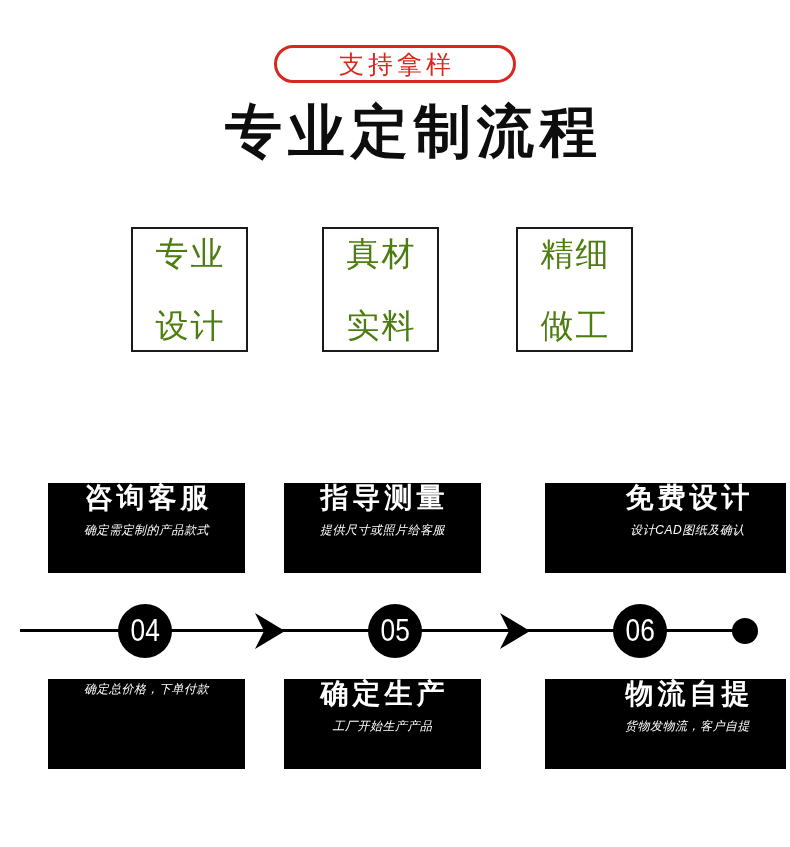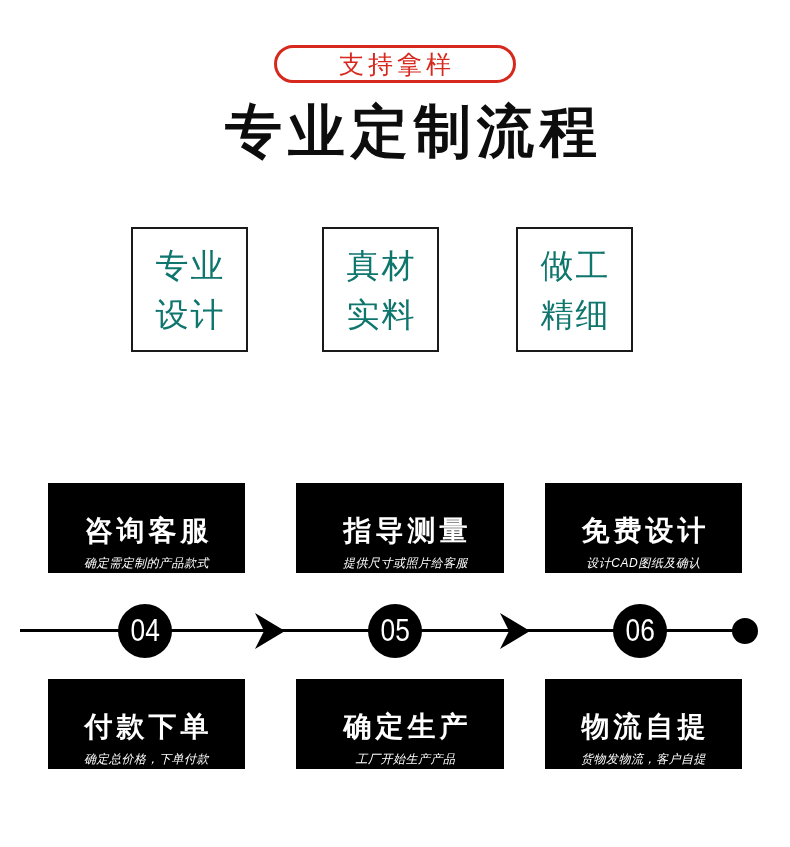--- a/index.html
+++ b/index.html
@@ -12,42 +12,42 @@
          display:flex;justify-content:center;}
   .badge span{color:#d7281e;font-size:25px;letter-spacing:4px;text-indent:4px;font-weight:500;}
 
   
   .main-title{position:absolute;left:0;top:94px;width:790px;text-align:center;
               font-size:57px;font-weight:bold;color:#0d0d0d;
               letter-spacing:6px;text-indent:6px;line-height:74px;padding-left:16px;}
 
   
   .feature{position:absolute;top:227px;width:113px;height:121px;border:2px solid #1a1a1a;
-           display:flex;flex-direction:column;align-items:center;justify-content:center;
-           color:#0f766e;font-size:33px;line-height:49px;letter-spacing:2px;text-indent:2px;}
+           display:flex;flex-direction:column;align-items:center;justify-content:space-between;
+           color:#4d7c0f;font-size:33px;line-height:49px;letter-spacing:2px;text-indent:2px;}
   .feature.f1{left:131px;} .feature.f2{left:322px;} .feature.f3{left:516px;}
 
   
   .timeline{position:absolute;left:0;width:790px;height:60px;}
   .timeline.t1{top:406px;} .timeline.t2{top:601px;}
   .tl-line{position:absolute;top:28px;height:3px;background:#000;}
   .step-circle{position:absolute;top:3px;width:54px;height:54px;border-radius:50%;
                background:#000;display:flex;align-items:center;justify-content:center;}
   .step-circle span{color:#fff;font-size:31px;font-weight:500;transform:scaleX(.85);}
   .c1{left:118px;} .c2{left:368px;} .c3{left:613px;}
   .tl-arrow{position:absolute;top:12px;width:30px;height:36px;background:#000;
             clip-path:polygon(0 0,100% 50%,0 100%,30% 50%);}
   .a1{left:255px;} .a2{left:500px;} .a3{left:734px;}
   .end-dot{position:absolute;top:17px;left:732px;width:26px;height:26px;border-radius:50%;background:#000;}
 
   
   .step-card{position:absolute;width:197px;height:90px;background:#000;color:#fff;
-             display:flex;flex-direction:column;align-items:center;justify-content:flex-end;gap:7px;}
+             display:flex;flex-direction:column;align-items:center;justify-content:flex-start;gap:7px;}
   .row1 .step-card{top:483px;} .row2 .step-card{top:679px;}
-  .s1{left:48px;} .s2{left:296px;padding-left:11px;} .s3{left:545px;}
+  .s1{left:48px;} .s2{left:284px;} .s3{left:545px;padding-left:44px;}
   .step-card .st{font-size:28px;font-weight:bold;letter-spacing:4px;text-indent:4px;line-height:30px;}
   .step-card .sd{font-size:12px;letter-spacing:0.5px;line-height:20px;white-space:nowrap;font-style:italic;}
 </style>
 </head>
 <body>
 
 <div id="page">
 
   <div class="badge">
     <span>支持拿样</span>
@@ -57,22 +57,22 @@
 
   <div class="feature f1">
     <span>专业</span>
     <span>设计</span>
   </div>
   <div class="feature f2">
     <span>真材</span>
     <span>实料</span>
   </div>
   <div class="feature f3">
+    <span>精细</span>
     <span>做工</span>
-    <span>精细</span>
   </div>
 
 
   <div class="row1">
     <div class="step-card s1">
       <div class="st">咨询客服</div>
       <div class="sd">确定需定制的产品款式</div>
     </div>
     <div class="step-card s2">
       <div class="st">指导测量</div>
@@ -95,21 +95,20 @@
     </div>
     <div class="tl-arrow a2"></div>
     <div class="step-circle c3">
       <span>06</span>
     </div>
     <div class="end-dot"></div>
   </div>
 
   <div class="row2">
     <div class="step-card s1">
-      <div class="st">付款下单</div>
       <div class="sd">确定总价格，下单付款</div>
     </div>
     <div class="step-card s2">
       <div class="st">确定生产</div>
       <div class="sd">工厂开始生产产品</div>
     </div>
     <div class="step-card s3">
       <div class="st">物流自提</div>
       <div class="sd">货物发物流，客户自提</div>
     </div>

